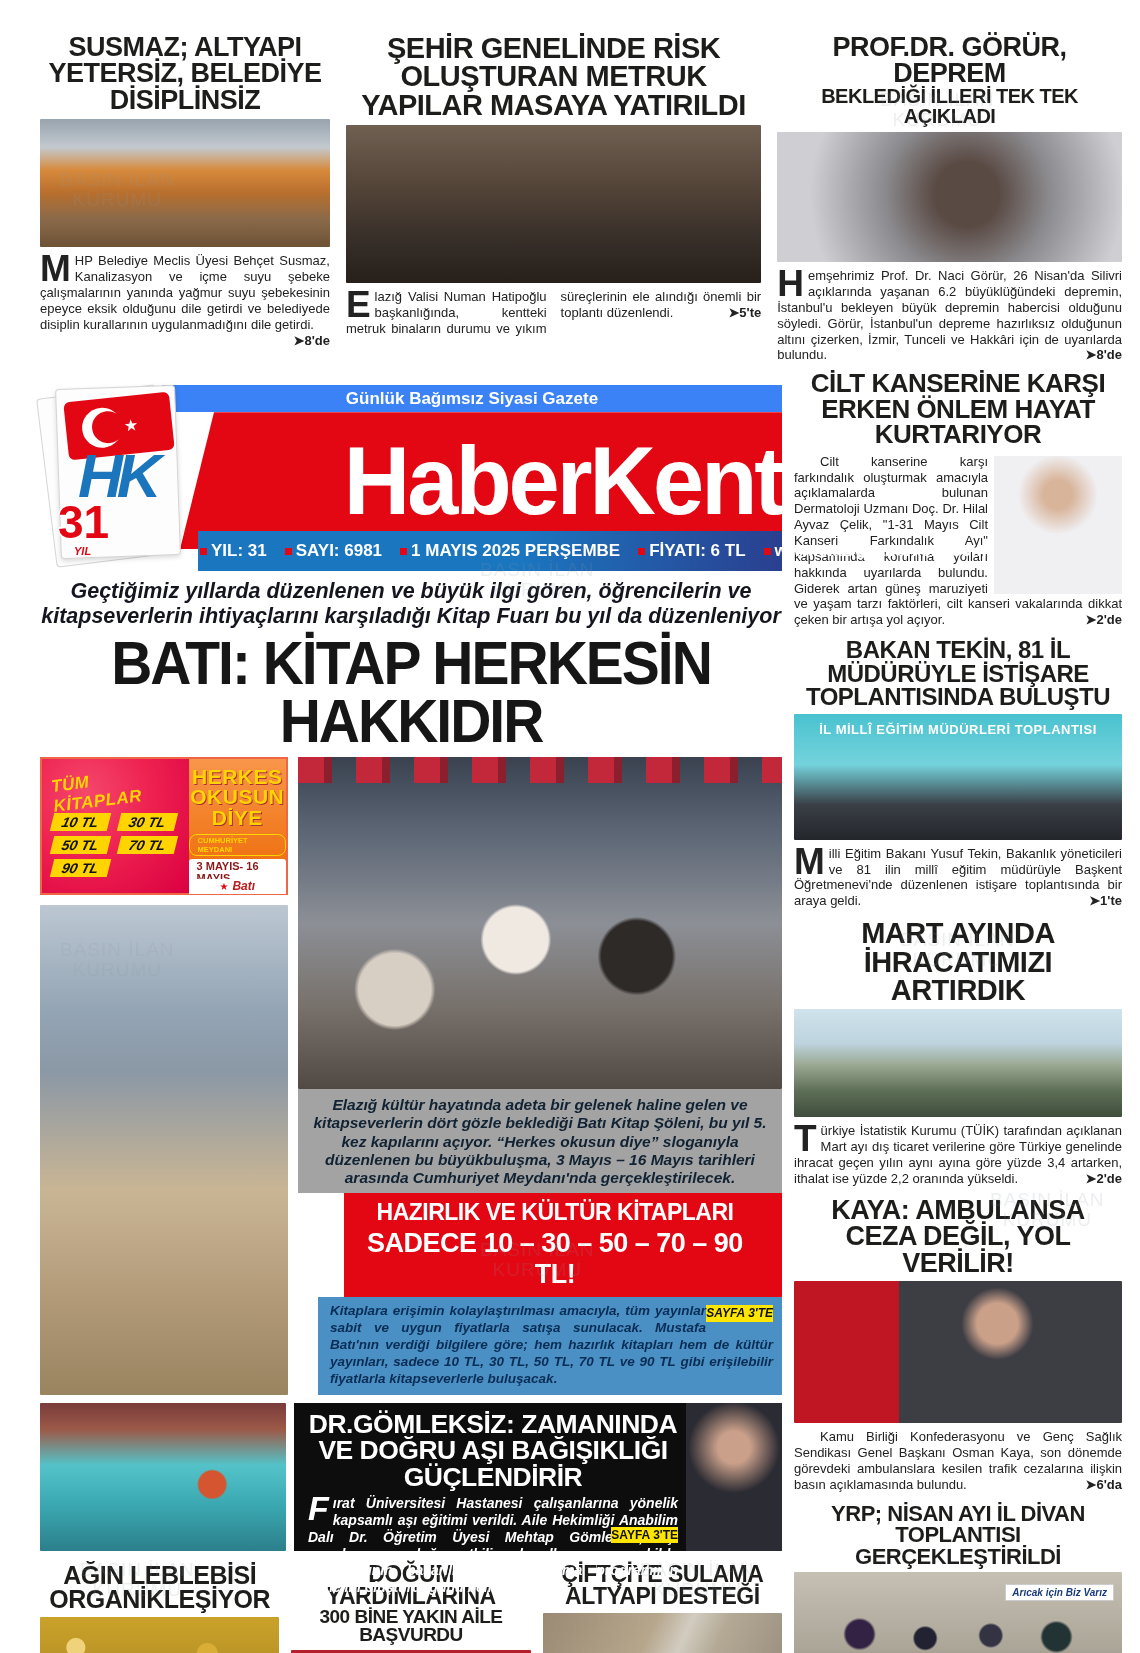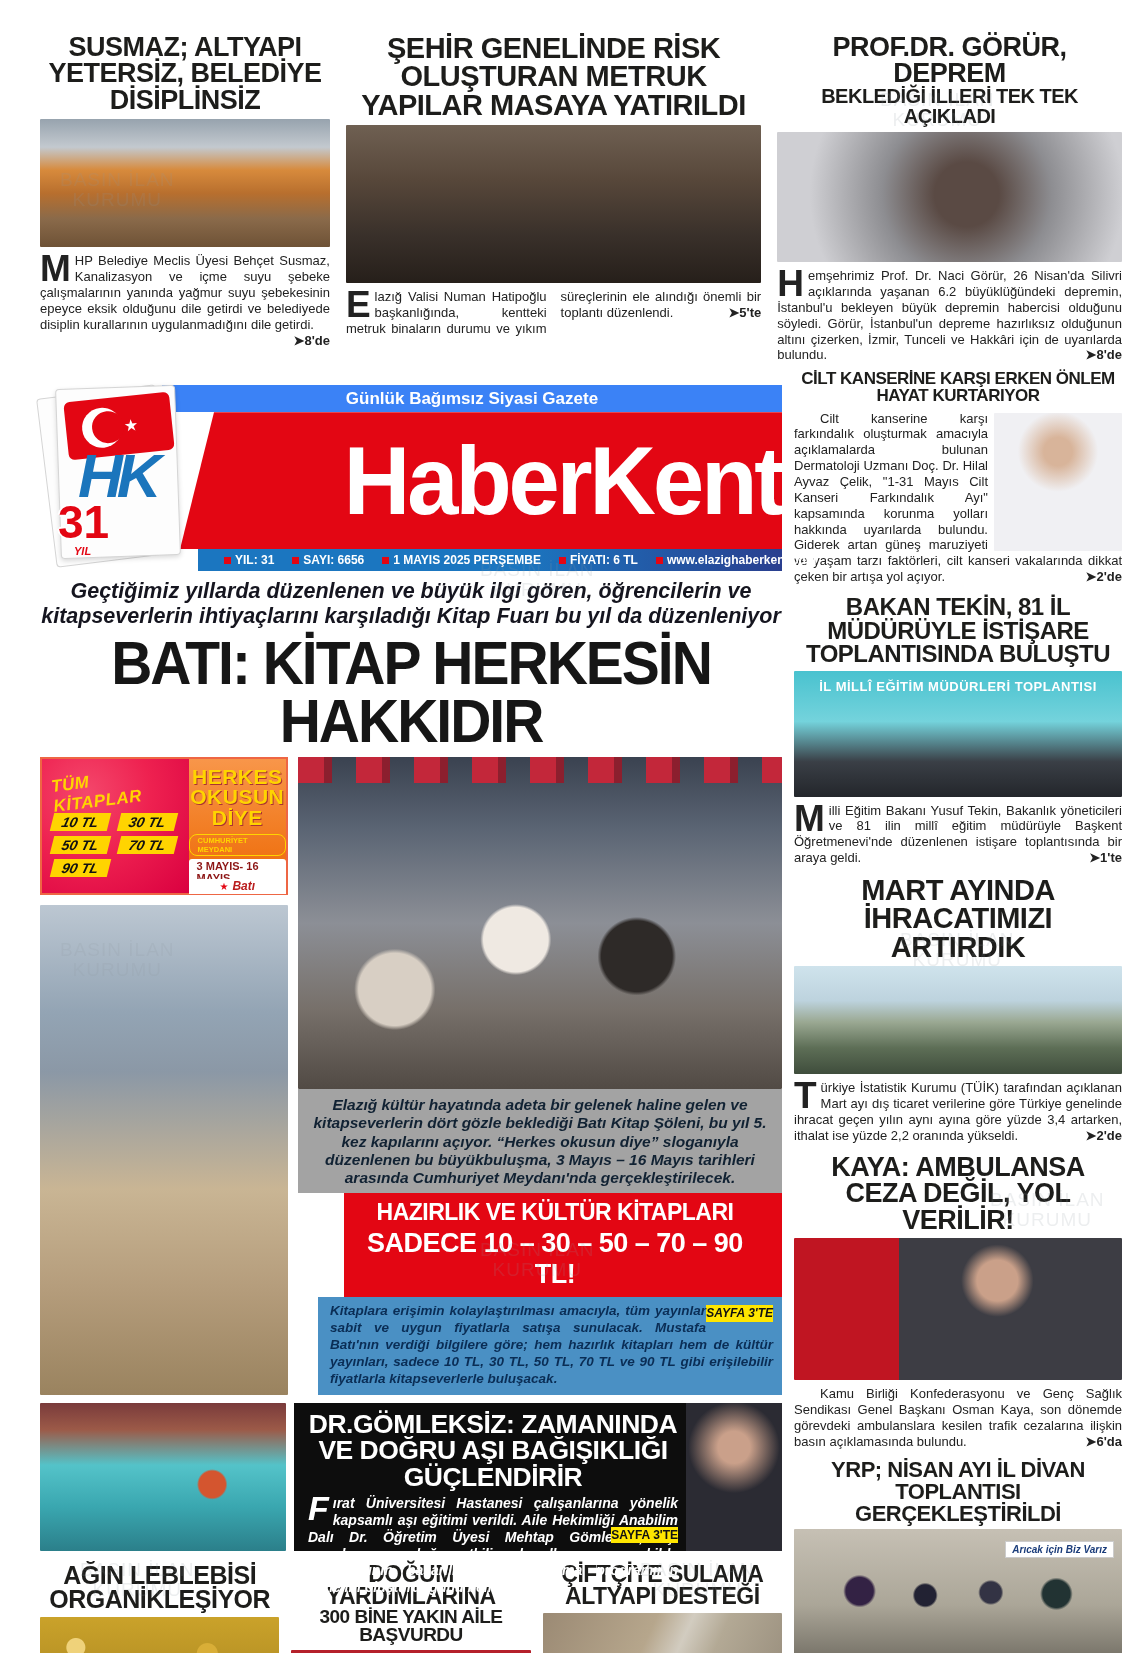--- a/index.html
+++ b/index.html
@@ -31,23 +31,23 @@
   .main-area{display:flex;gap:12px;padding:0 18px 0 40px;}
   .left-main{width:742px;}
   .right-col{width:328px;}
   
   .masthead{position:relative;height:198px;margin-top:4px;}
   .tagline-bar{position:absolute;left:122px;right:0;top:12px;height:27px;background:#3b82f6;
                color:#fff;font-weight:bold;font-size:17px;display:flex;align-items:center;justify-content:center;}
   .red-banner{position:absolute;left:140px;right:0;top:39px;bottom:22px;background:#e30613;
               clip-path:polygon(34px 0,100% 0,100% 100%,0 100%);display:flex;align-items:center;justify-content:flex-end;}
   .red-banner .title{color:#fff;font-weight:bold;font-size:92px;letter-spacing:-3px;transform:scaleY(1.05);}
-  .info-bar{position:absolute;left:158px;right:0;bottom:0;height:22px;
+  .info-bar{position:absolute;left:158px;right:0;bottom:0;height:40px;
             background:linear-gradient(90deg,#1b76c0 0%,#1b76c0 55%,#2a3f8f 100%);
-            color:#fff;font-weight:bold;font-size:12px;display:flex;align-items:center;gap:18px;padding-left:26px;}
+            color:#fff;font-weight:bold;font-size:17px;display:flex;align-items:center;gap:18px;padding-left:2px;}
   .info-item{display:flex;align-items:center;gap:4px;white-space:nowrap;}
   .bullet{width:7px;height:7px;background:#e30613;display:inline-block;}
   .logo{position:absolute;left:0;top:8px;width:160px;height:190px;z-index:3;}
   .sheet{position:absolute;background:#fdfdfd;border:1px solid #d5d5d5;width:118px;height:168px;border-radius:4px;}
   .sheet1{left:6px;top:10px;transform:rotate(-7deg);}
   .sheet2{left:18px;top:6px;transform:rotate(-2deg);box-shadow:0 2px 5px rgba(0,0,0,.15);}
   .flag{position:absolute;left:26px;top:16px;width:106px;height:58px;background:#e30613;border-radius:6px;transform:rotate(-6deg);}
   .crescent{position:absolute;left:16px;top:9px;width:40px;height:40px;border-radius:50%;background:#fff;}
   .crescent:after{content:"";position:absolute;left:10px;top:4px;width:32px;height:32px;border-radius:50%;background:#e30613;}
   .star{position:absolute;left:58px;top:20px;color:#fff;font-size:16px;}
@@ -215,21 +215,21 @@
           <div class="l31">31</div>
           <div class="lyil">YIL</div>
         </div>
         <div class="info-bar">
           <span class="info-item">
               <span class="bullet"></span>
               <span>YIL: 31</span>
             </span>
           <span class="info-item">
               <span class="bullet"></span>
-              <span>SAYI: 6656</span>
+              <span>SAYI: 6981</span>
             </span>
           <span class="info-item">
               <span class="bullet"></span>
               <span>1 MAYIS 2025 PERŞEMBE</span>
             </span>
           <span class="info-item">
               <span class="bullet"></span>
               <span>FİYATI: 6 TL</span>
             </span>
           <span class="info-item">
@@ -316,21 +316,21 @@
           <div class="hl" style="font-size:23px;">ÇİFTÇİYE SULAMA ALTYAPI DESTEĞİ</div>
           <div class="ph ph-canal b-ph" style="height:140px;"></div>
 
         </div>
       </div>
     </div>
 
     <div class="right-col">
 
       <div class="r-art" style="margin-top:2px;">
-        <div class="hl" style="font-size:17px;">CİLT KANSERİNE KARŞI ERKEN ÖNLEM HAYAT KURTARIYOR</div>
+        <div class="hl" style="font-size:26px;">CİLT KANSERİNE KARŞI ERKEN ÖNLEM HAYAT KURTARIYOR</div>
         <p class="body-text indent mt6">
           <span class="ph ph-doctor"></span>
           <span>Cilt kanserine karşı farkındalık oluşturmak amacıyla açıklamalarda bulunan Dermatoloji Uzmanı Doç. Dr. Hilal Ayvaz Çelik, "1-31 Mayıs Cilt Kanseri Farkındalık Ayı" kapsamında korunma yolları hakkında uyarılarda bulundu. Giderek artan güneş maruziyeti ve yaşam tarzı faktörleri, cilt kanseri vakalarında dikkat çeken bir artışa yol açıyor.</span>
           <b class="pr">➤2'de</b>
         </p>
       </div>
 
       <div class="r-art">
         <div class="hl">BAKAN TEKİN, 81 İL MÜDÜRÜYLE İSTİŞARE TOPLANTISINDA BULUŞTU</div>
         <div class="ph ph-tekin">

